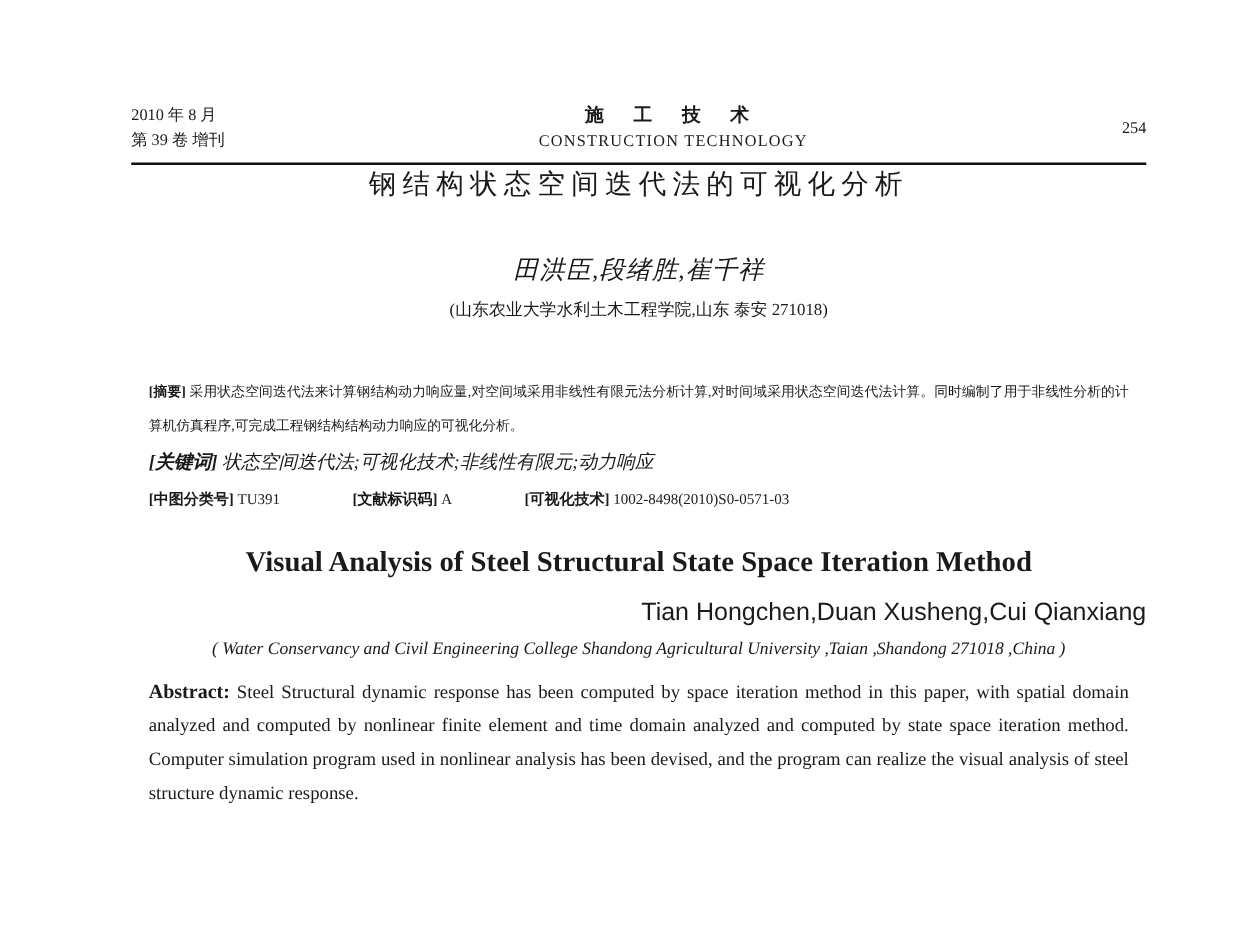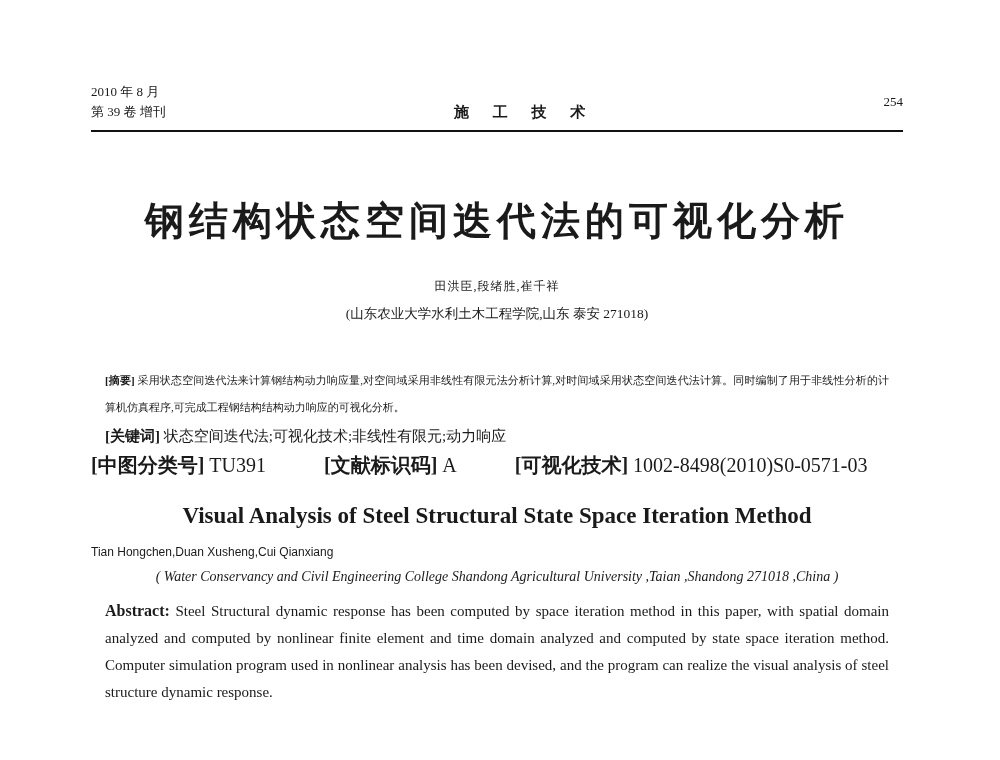--- a/index.html
+++ b/index.html
@@ -12,21 +12,21 @@
     width: 1000px;
     height: 760px;
     background: #ffffff;
     color: #1a1a1a;
     font-family: "Liberation Serif", "DejaVu Serif", serif;
     overflow: hidden;
     box-sizing: border-box;
   }
   .content {
     position: absolute;
-    left: 91px;
+    left: 105px;
     top: 0;
     width: 812px;
   }
   
   .journal-header {
     display: flex;
     align-items: flex-end;
     justify-content: space-between;
     padding-top: 82px;
     padding-bottom: 8px;
@@ -53,31 +53,31 @@
     letter-spacing: 1px;
     line-height: 19px;
   }
   .page-number {
     font-size: 13px;
     padding-bottom: 12px;
     white-space: nowrap;
   }
   
   .title-cn {
-    margin-top: 62px;
-    text-align: center;
-    font-size: 39px;
+    text-align: center;
+    font-size: 22px;
     letter-spacing: 5px;
-    font-weight: 700;
+    font-weight: 400;
   }
   .authors-cn {
-    margin-top: 30px;
-    text-align: center;
-    font-size: 12px;
+    margin-top: 40px;
+    text-align: center;
+    font-size: 20px;
     letter-spacing: 1px;
+    font-style: italic;
   }
   .affiliation-cn {
     margin-top: 10px;
     text-align: center;
     font-size: 13.5px;
   }
   .abstract-block {
     margin-top: 44px;
     margin-left: 14px;
     width: 784px;
@@ -86,42 +86,44 @@
     text-align: justify;
   }
   .inline-label {
     font-weight: bold;
   }
   .keywords-cn {
     margin-top: 2px;
     margin-left: 14px;
     font-size: 15px;
     line-height: 27px;
+    font-style: italic;
   }
   .clc-line {
     margin-top: 2px;
+    margin-left: 14px;
     display: flex;
     gap: 0;
-    font-size: 20px;
+    font-size: 12px;
     line-height: 27px;
   }
   .clc-item { white-space: nowrap; }
   .clc-item + .clc-item { margin-left: 58px; }
   
   .title-en {
     margin-top: 24px;
     text-align: center;
     font-size: 23px;
     font-weight: bold;
     font-family: "Liberation Serif", serif;
   }
   .authors-en {
     margin-top: 16px;
-    text-align: left;
-    font-size: 12px;
+    text-align: right;
+    font-size: 20px;
     font-family: "Liberation Sans", sans-serif;
     font-weight: 500;
   }
   .affiliation-en {
     margin-top: 10px;
     text-align: center;
     font-size: 14px;
     font-style: italic;
   }
   .abstract-en {
@@ -151,20 +153,21 @@
 <div class="page">
   <div class="content">
 
     <div class="journal-header">
       <div class="header-left">
         <div>2010 年 8 月</div>
         <div>第 39 卷  增刊</div>
       </div>
       <div class="header-center">
         <div class="journal-cn">施 工 技 术</div>
+        <div class="journal-en">CONSTRUCTION TECHNOLOGY</div>
       </div>
       <div class="page-number">254</div>
     </div>
 
     <div class="title-cn">钢结构状态空间迭代法的可视化分析</div>
     <div class="authors-cn">田洪臣,段绪胜,崔千祥</div>
     <div class="affiliation-cn">(山东农业大学水利土木工程学院,山东 泰安  271018)</div>
 
     <div class="abstract-block">
       <span class="inline-label">[摘要]</span>

